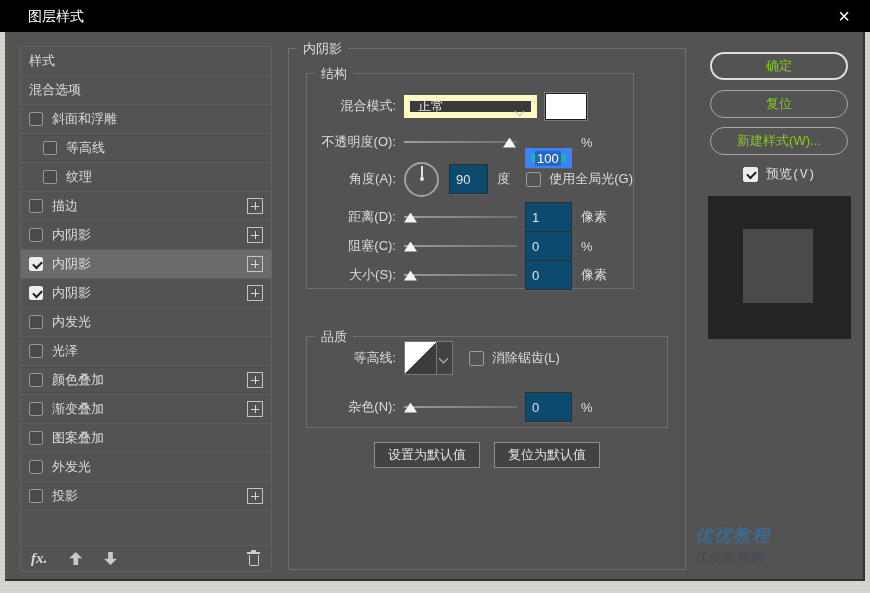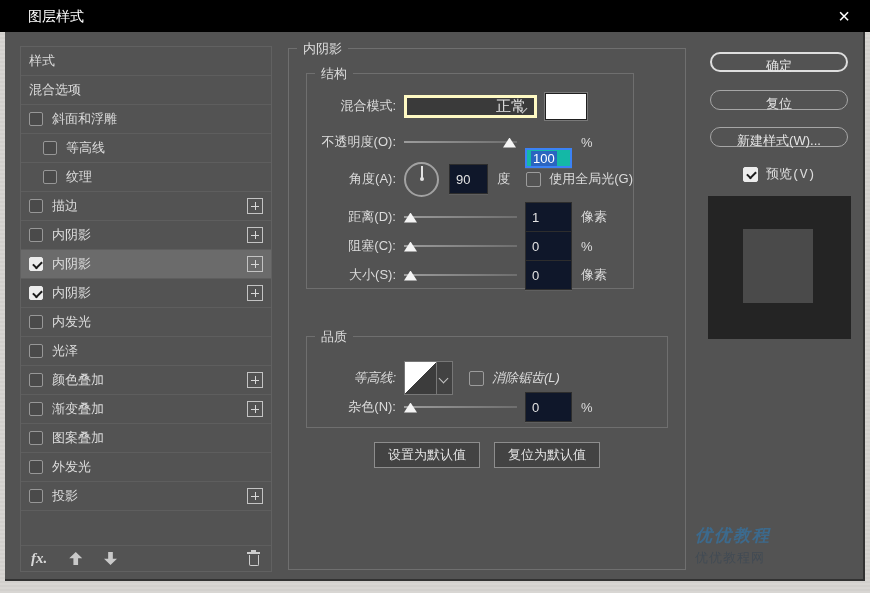--- a/index.html
+++ b/index.html
@@ -55,44 +55,44 @@
   .main-panel { left:283px; top:16px; width:398px; height:522px; }
   .struct-group { left:17px; top:24px; width:328px; height:216px; }
   .quality-group { left:17px; top:287px; width:362px; height:92px; }
 
   .frow { position:absolute; display:flex; align-items:center; height:24px; left:0; width:100%; }
   .flabel { width:97px; text-align:right; font-size:13px; color:#dcdcdc; flex:0 0 auto;
             padding-right:8px; white-space:nowrap; }
   .funit { font-size:13px; color:#dcdcdc; margin-left:9px; }
 
   .dropdown { position:relative; width:133px; height:23px; background:#3a3a3a;
-              border:3px solid #fef9c3; display:flex; align-items:center; padding:0 8px;
-              color:#e3e3e3; font-size:15px; cursor:pointer;justify-content:flex-end; }
+              border:6px solid #fef9c3; display:flex; align-items:center; padding:0 8px;
+              color:#e3e3e3; font-size:13px; cursor:pointer; }
   .dropdown .chev { position:absolute; right:8px; top:7px; }
   .chev { width:7px; height:7px; border-right:1.5px solid #c4c4c4; border-bottom:1.5px solid #c4c4c4;
           transform:rotate(45deg); }
 
   .swatch { width:42px; height:27px; background:#ffffff; border:1px solid #1f1f1f;
             outline:1px solid #7a7a7a; margin-left:8px; cursor:pointer; }
   .hex-note { font-family:"DejaVu Sans Mono","Liberation Mono",monospace; font-size:21px;
               color:#fb0107; margin-left:6px; letter-spacing:1px; }
 
   .slider { position:relative; width:113px; height:13px; flex:0 0 auto; cursor:pointer; }
   .slider .track { position:absolute; left:0; right:0; top:5px; height:2px;
                    background:linear-gradient(90deg,#9c9c9c,#6e6e6e); }
   .thumb { position:absolute; top:2px; width:13px; height:10px; background:#f4f4f4;
            clip-path:polygon(50% 0,100% 100%,0 100%);
            filter:drop-shadow(0 1px 1px rgba(0,0,0,.55)); cursor:pointer; }
   .thumb.left { left:0; }
   .thumb.right { right:1px; }
 
-  .field { width:47px; height:20px; background:#0f172a; border:1px solid #2d2d2d;
+  .field { width:47px; height:20px; background:#0c4a6e; border:1px solid #2d2d2d;
            box-shadow:0 1px 0 rgba(255,255,255,.07); color:#e3e3e3; font-size:13px;
            display:flex; align-items:center; padding:14px 6px; margin-left:8px; cursor:text; }
-  .field.focused { border:2px solid #3b82f6; background:#14b8a6; padding:0 4px;margin-top:32px; }
+  .field.focused { border:6px solid #3b82f6; background:#14b8a6; padding:0 4px;margin-top:32px; }
   .field.focused .sel { background:#2a65c0; color:#fff; padding:0 2px; }
 
   .dial { position:relative; width:35px; height:35px; border:2px solid #a2a2a2; border-radius:50%;
           flex:0 0 auto; cursor:pointer; }
   .dial .needle { position:absolute; left:50%; top:2px; width:2px; height:13px; background:#e2e2e2;
                   transform:translateX(-50%); }
   .dial .dot { position:absolute; left:50%; top:50%; width:4px; height:4px; border-radius:50%;
                background:#e2e2e2; transform:translate(-50%,-50%); }
 
   .cb2 { width:15px; height:15px; border:1px solid #9c9c9c; border-radius:2px; background:transparent;
@@ -108,22 +108,22 @@
                    border-right:1px solid #777; }
   .contour-strip { width:15px; height:100%; background:#424242; position:relative; }
   .contour-strip .chev { position:absolute; left:3px; top:13px; }
 
   .def-btn-row { position:absolute; left:17px; top:393px; width:362px; display:flex;
                  justify-content:center; gap:14px; }
   .def-btn { background:#434343; border:1px solid #8d8d8d; color:#e3e3e3; font-size:13px;
              padding:3px 13px; cursor:pointer; white-space:nowrap; }
 
   
-  .pill { position:absolute; left:705px; width:138px; height:20px; border-radius:14px;
-          border:1px solid #a6a6a6; color:#e5e5e5; font-size:13px; text-align:center;
+  .pill { position:absolute; left:705px; width:138px; height:28px; border-radius:14px;
+          border:1px solid #a6a6a6; color:#84cc16; font-size:13px; text-align:center;
           line-height:26px; cursor:pointer; background:transparent; }
   .pill.default { border:2px solid #dedede; line-height:24px; }
   .preview-check { position:absolute; left:738px; top:133px; display:flex; align-items:center;font-family:Liberation Mono, monospace; }
   .preview-box { position:absolute; left:703px; top:164px; width:143px; height:143px;
                  background:#242424; }
   .preview-inner { position:absolute; left:35px; top:33px; width:70px; height:74px; background:#4a4a4a; }
 
   .watermark { position:absolute; left:690px; top:492px; width:168px; text-align:left;font-family:Liberation Mono, monospace; }
   .wm-logo { font-size:17px; font-weight:bold; font-style:italic; letter-spacing:2px;
              color:#3a6d94; opacity:.9; }
@@ -297,21 +297,21 @@
           <div class="field">
             <span>0</span>
           </div>
           <span class="funit">像素</span>
         </div>
       </div>
 
       <div class="group quality-group">
         <span class="legend">品质</span>
 
-        <div class="frow" style="top:24px; height:34px;font-style:italic;">
+        <div class="frow" style="top:4px; height:34px;">
           <span class="flabel">等高线:</span>
           <div class="contour-pick">
             <span class="contour-thumb"></span>
             <span class="contour-strip">
               <span class="chev"></span>
             </span>
           </div>
           <span class="cb2" style="margin-left:16px;"></span>
           <span class="cb-label">消除锯齿(L)</span>
         </div>

